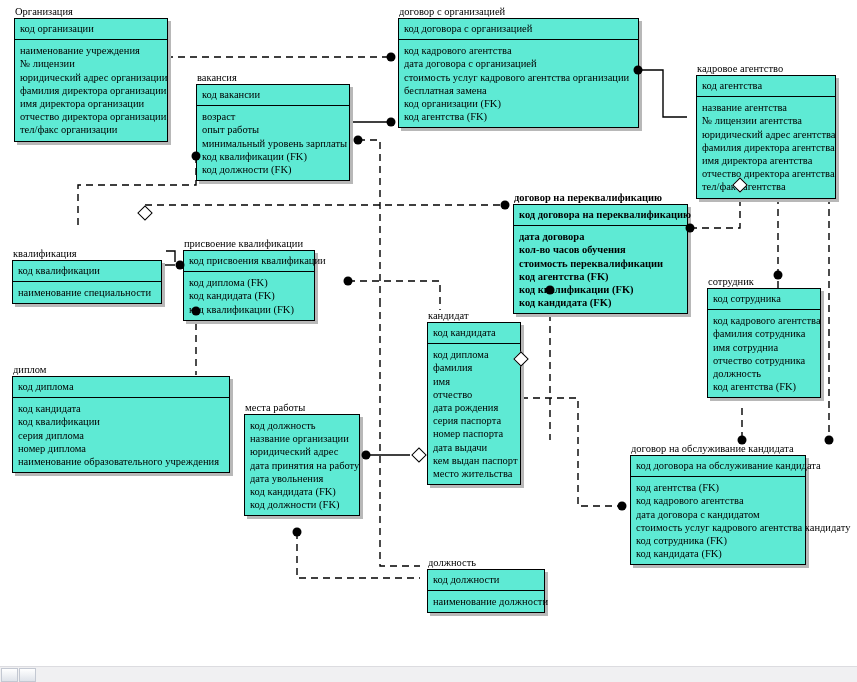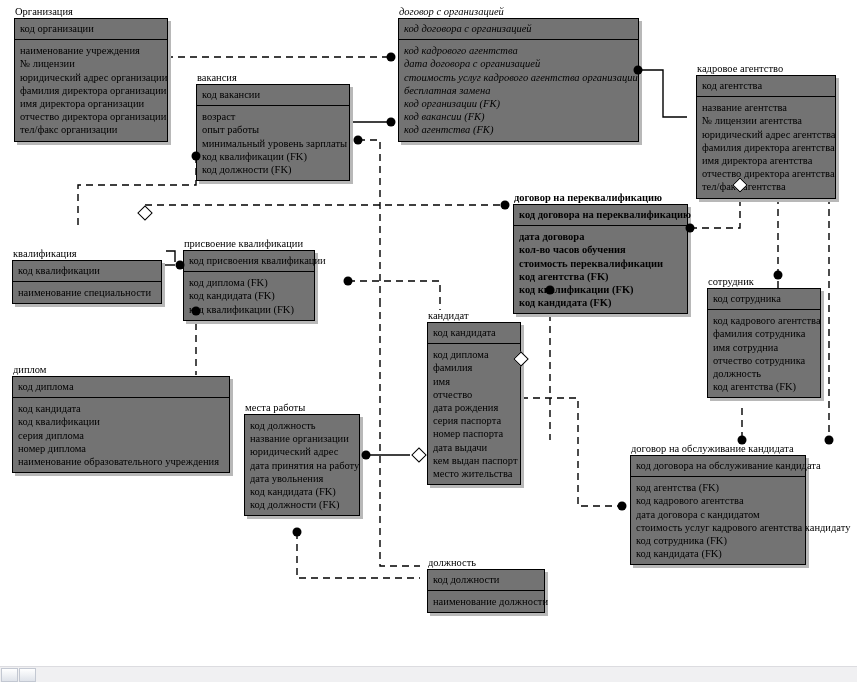--- a/index.html
+++ b/index.html
@@ -33,21 +33,21 @@
   .entity-title {
     font-size: 10.5px;
     line-height: 11px;
     color: #000000;
     white-space: nowrap;
     padding-left: 1px;
     margin-bottom: 1px;
   }
   .entity-box {
     border: 1px solid #000000;
-    background: #737373;
+    background: #5eead4;
     box-shadow: 3px 3px 0 0 #b8b8b8;
     box-sizing: border-box;
   }
   .pk-section {
     border-bottom: 1px solid #000000;
     padding: 3px 5px 4px 5px;
   }
   .attr-section {
     padding: 4px 5px 4px 5px;
   }
@@ -172,33 +172,32 @@
       <div class="attr-section">
         <div class="field">возраст</div>
         <div class="field">опыт работы</div>
         <div class="field">минимальный уровень зарплаты</div>
         <div class="field">код квалификации (FK)</div>
         <div class="field">код должности (FK)</div>
       </div>
     </div>
   </div>
 
-  <div class="entity" style="left:390px; top:6px; width:249px;font-style:italic;">
+  <div class="entity" style="left:390px; top:6px; width:249px;">
     <div class="entity-title">договор с организацией</div>
     <div class="entity-box">
       <div class="pk-section">
         <div class="field">код договора с организацией</div>
       </div>
       <div class="attr-section">
         <div class="field">код кадрового агентства</div>
         <div class="field">дата договора с организацией</div>
         <div class="field">стоимость услуг кадрового агентства организации</div>
         <div class="field">бесплатная замена</div>
         <div class="field">код организации (FK)</div>
-        <div class="field">код вакансии (FK)</div>
         <div class="field">код агентства (FK)</div>
       </div>
     </div>
   </div>
 
   <div class="entity" style="left:688px; top:63px; width:148px;">
     <div class="entity-title">кадровое агентство</div>
     <div class="entity-box">
       <div class="pk-section">
         <div class="field">код агентства</div>

